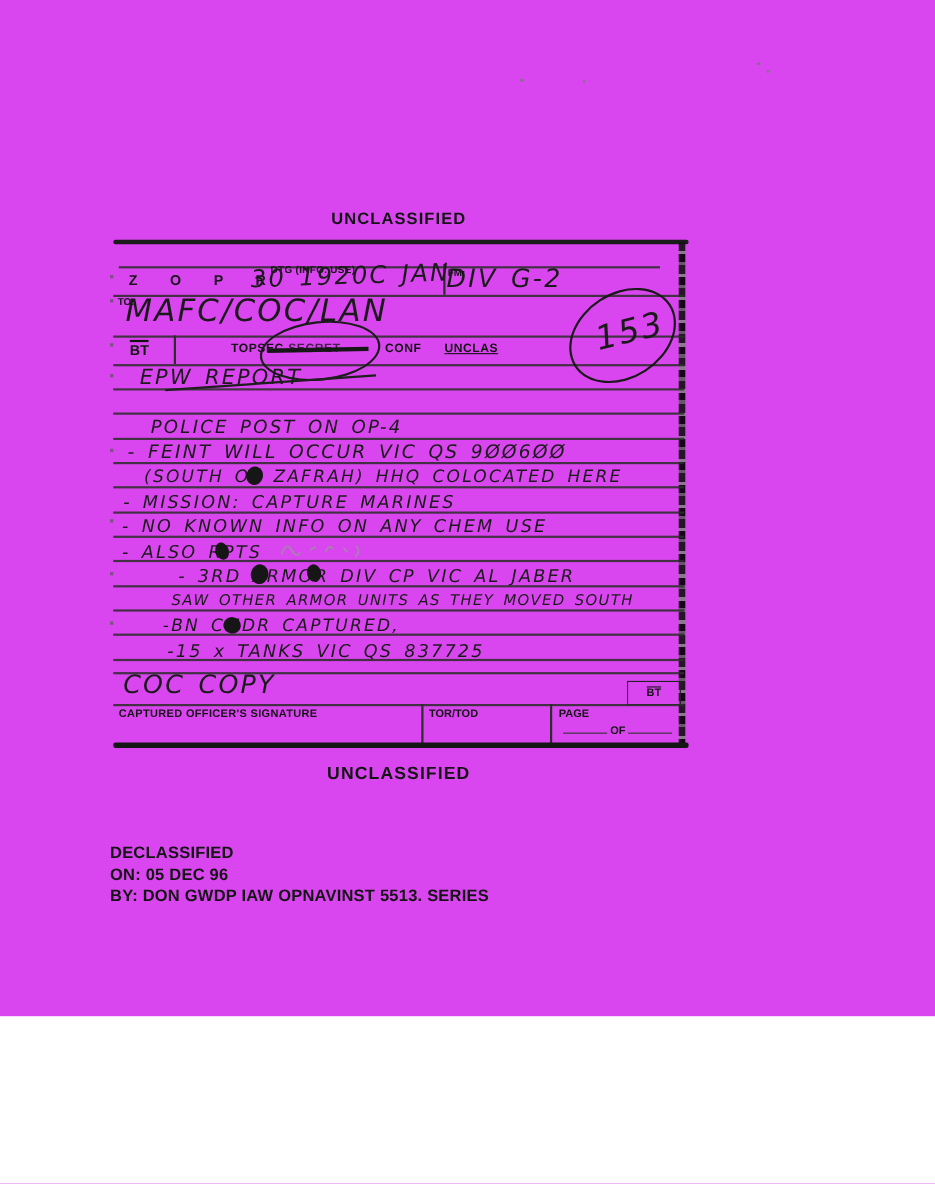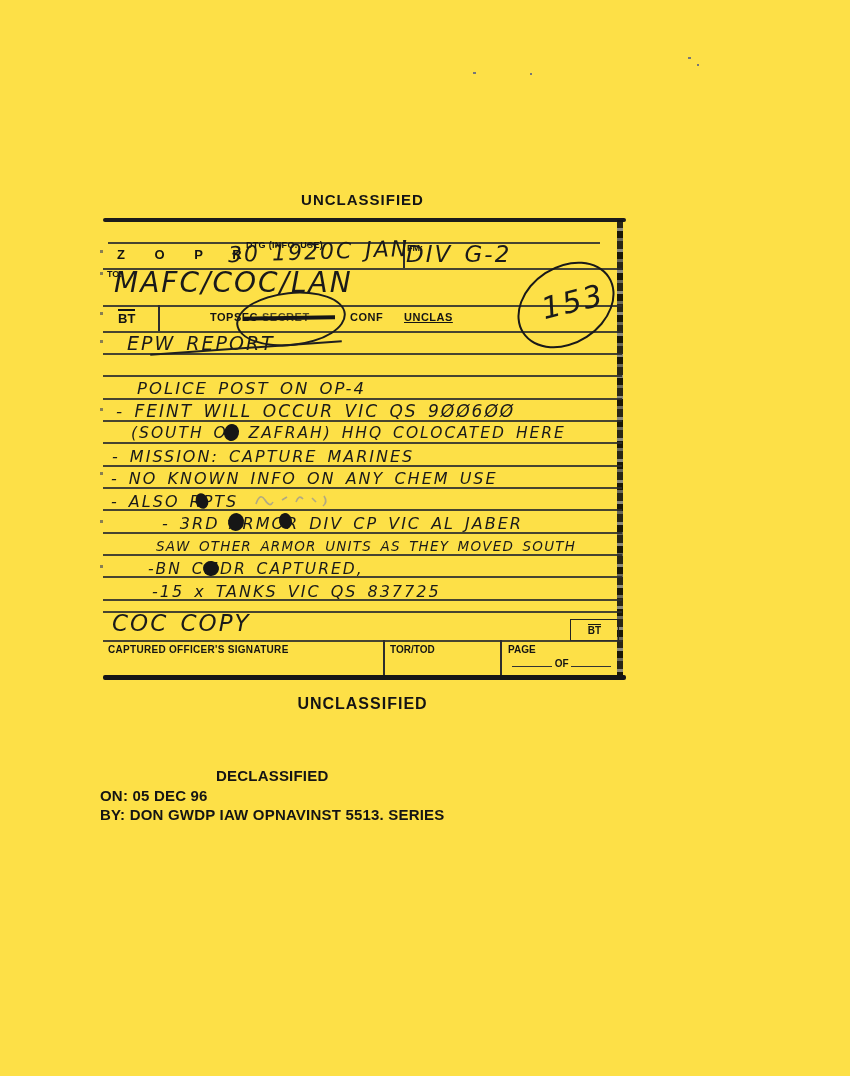--- a/index.html
+++ b/index.html
@@ -1,16 +1,16 @@
 <!DOCTYPE html>
 <html><head>
 <meta charset="utf-8">
 <style>
   html,body{margin:0;padding:0;background:#fff;}
-  .page{position:relative;width:850px;height:1076px;background:#fde047;overflow:hidden;
+  .page{position:relative;width:850px;height:924px;background:#d946ef;overflow:hidden;
         font-family:"Liberation Sans",sans-serif;}
   .abs{position:absolute;}
   .print{font-family:"Liberation Sans",sans-serif;font-weight:bold;color:#141414;}
   .hw{font-family:"DejaVu Sans",sans-serif;font-style:italic;color:#1a1a1a;
       letter-spacing:2px;word-spacing:3px;white-space:nowrap;}
   .rline{position:absolute;left:103px;width:519px;height:2px;background:#2d2d2d;opacity:.88;}
   .vline{position:absolute;width:2px;background:#2d2d2d;}
   .classif{font-size:15px;letter-spacing:1px;}
   .blob{position:absolute;background:#161616;border-radius:50%;}
   .speck{position:absolute;background:#777;}
@@ -126,18 +126,18 @@
     <span class="blank-line"></span>
     <span>OF</span>
     <span class="blank-line"></span>
   </div>
 
   <div class="abs" style="left:103px;top:675px;width:523px;height:5px;background:#161616;border-radius:2px;"></div>
 
   <div class="abs print classif" style="left:103px;top:695px;width:519px;text-align:center;font-size:16px;">UNCLASSIFIED</div>
 
   <div class="abs" style="left:100px;top:766px;">
-    <div class="print" style="font-size:15px;line-height:19.5px;letter-spacing:.2px;text-align:center;">DECLASSIFIED</div>
+    <div class="print" style="font-size:15px;line-height:19.5px;letter-spacing:.2px;">DECLASSIFIED</div>
     <div class="print" style="font-size:15px;line-height:19.5px;letter-spacing:.2px;">ON: 05 DEC 96</div>
     <div class="print" style="font-size:15px;line-height:19.5px;letter-spacing:.2px;">BY: DON GWDP IAW OPNAVINST 5513. SERIES</div>
   </div>
 
 </div>
 
 </body></html>

